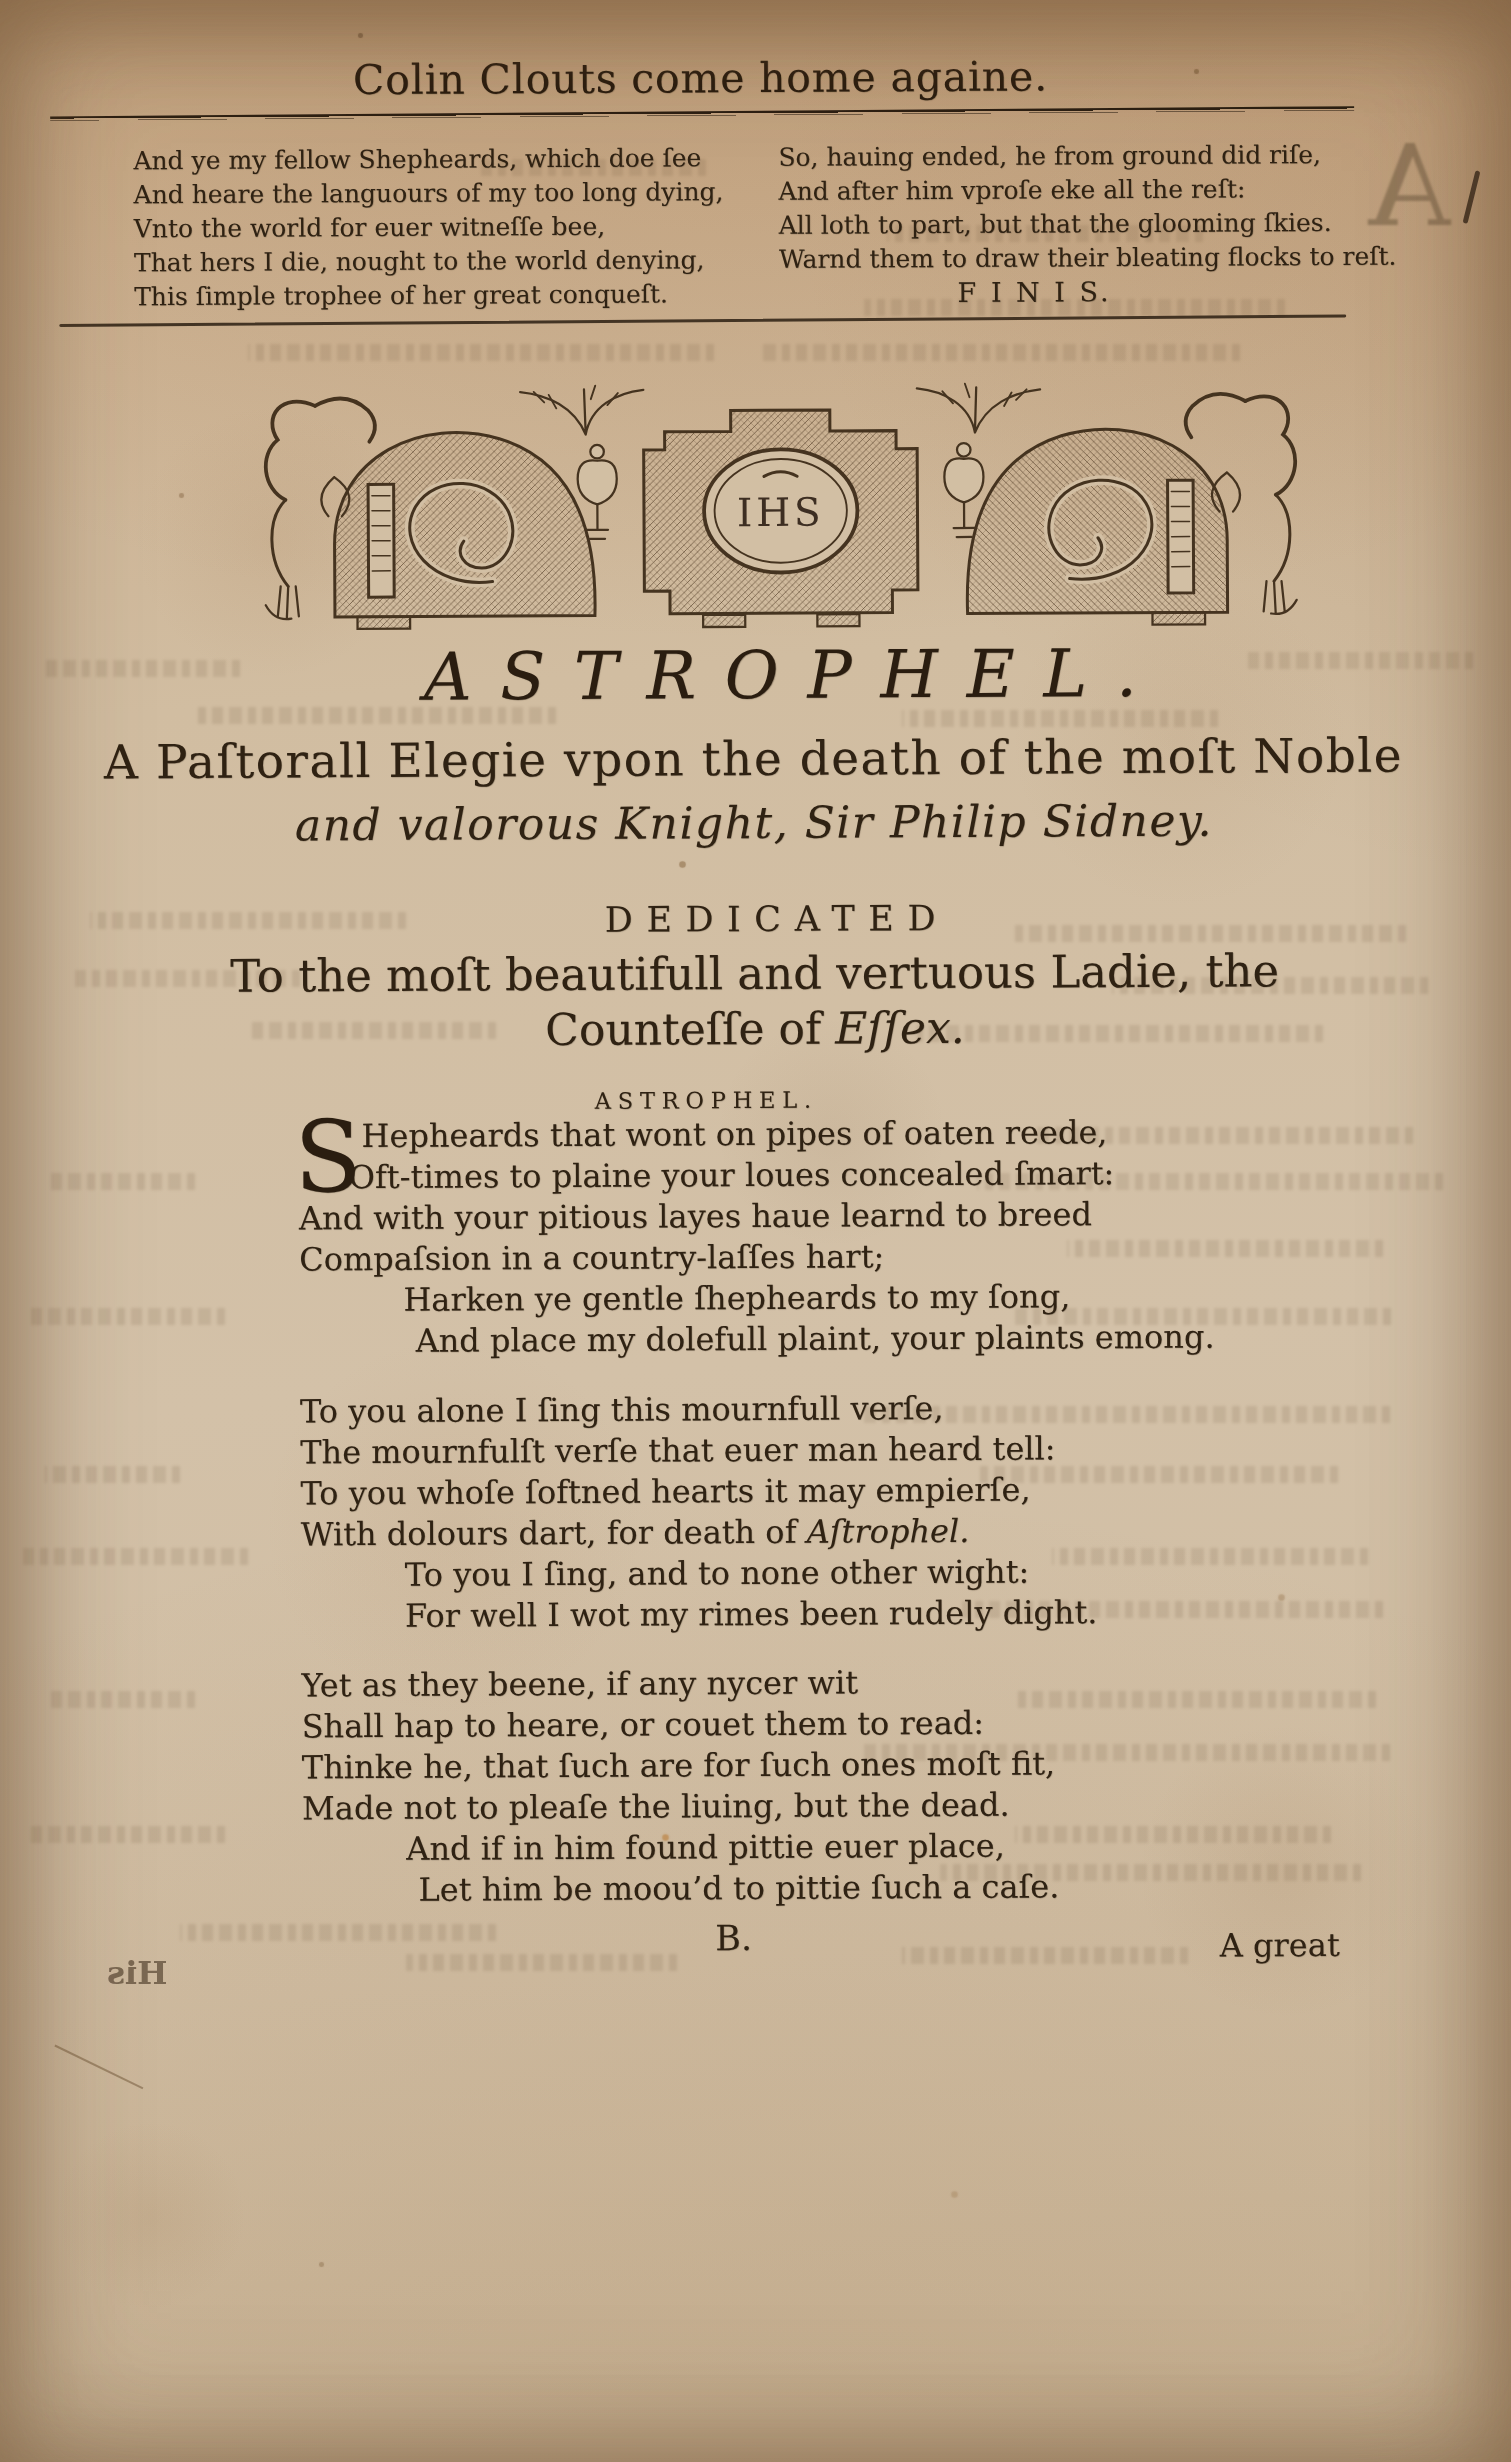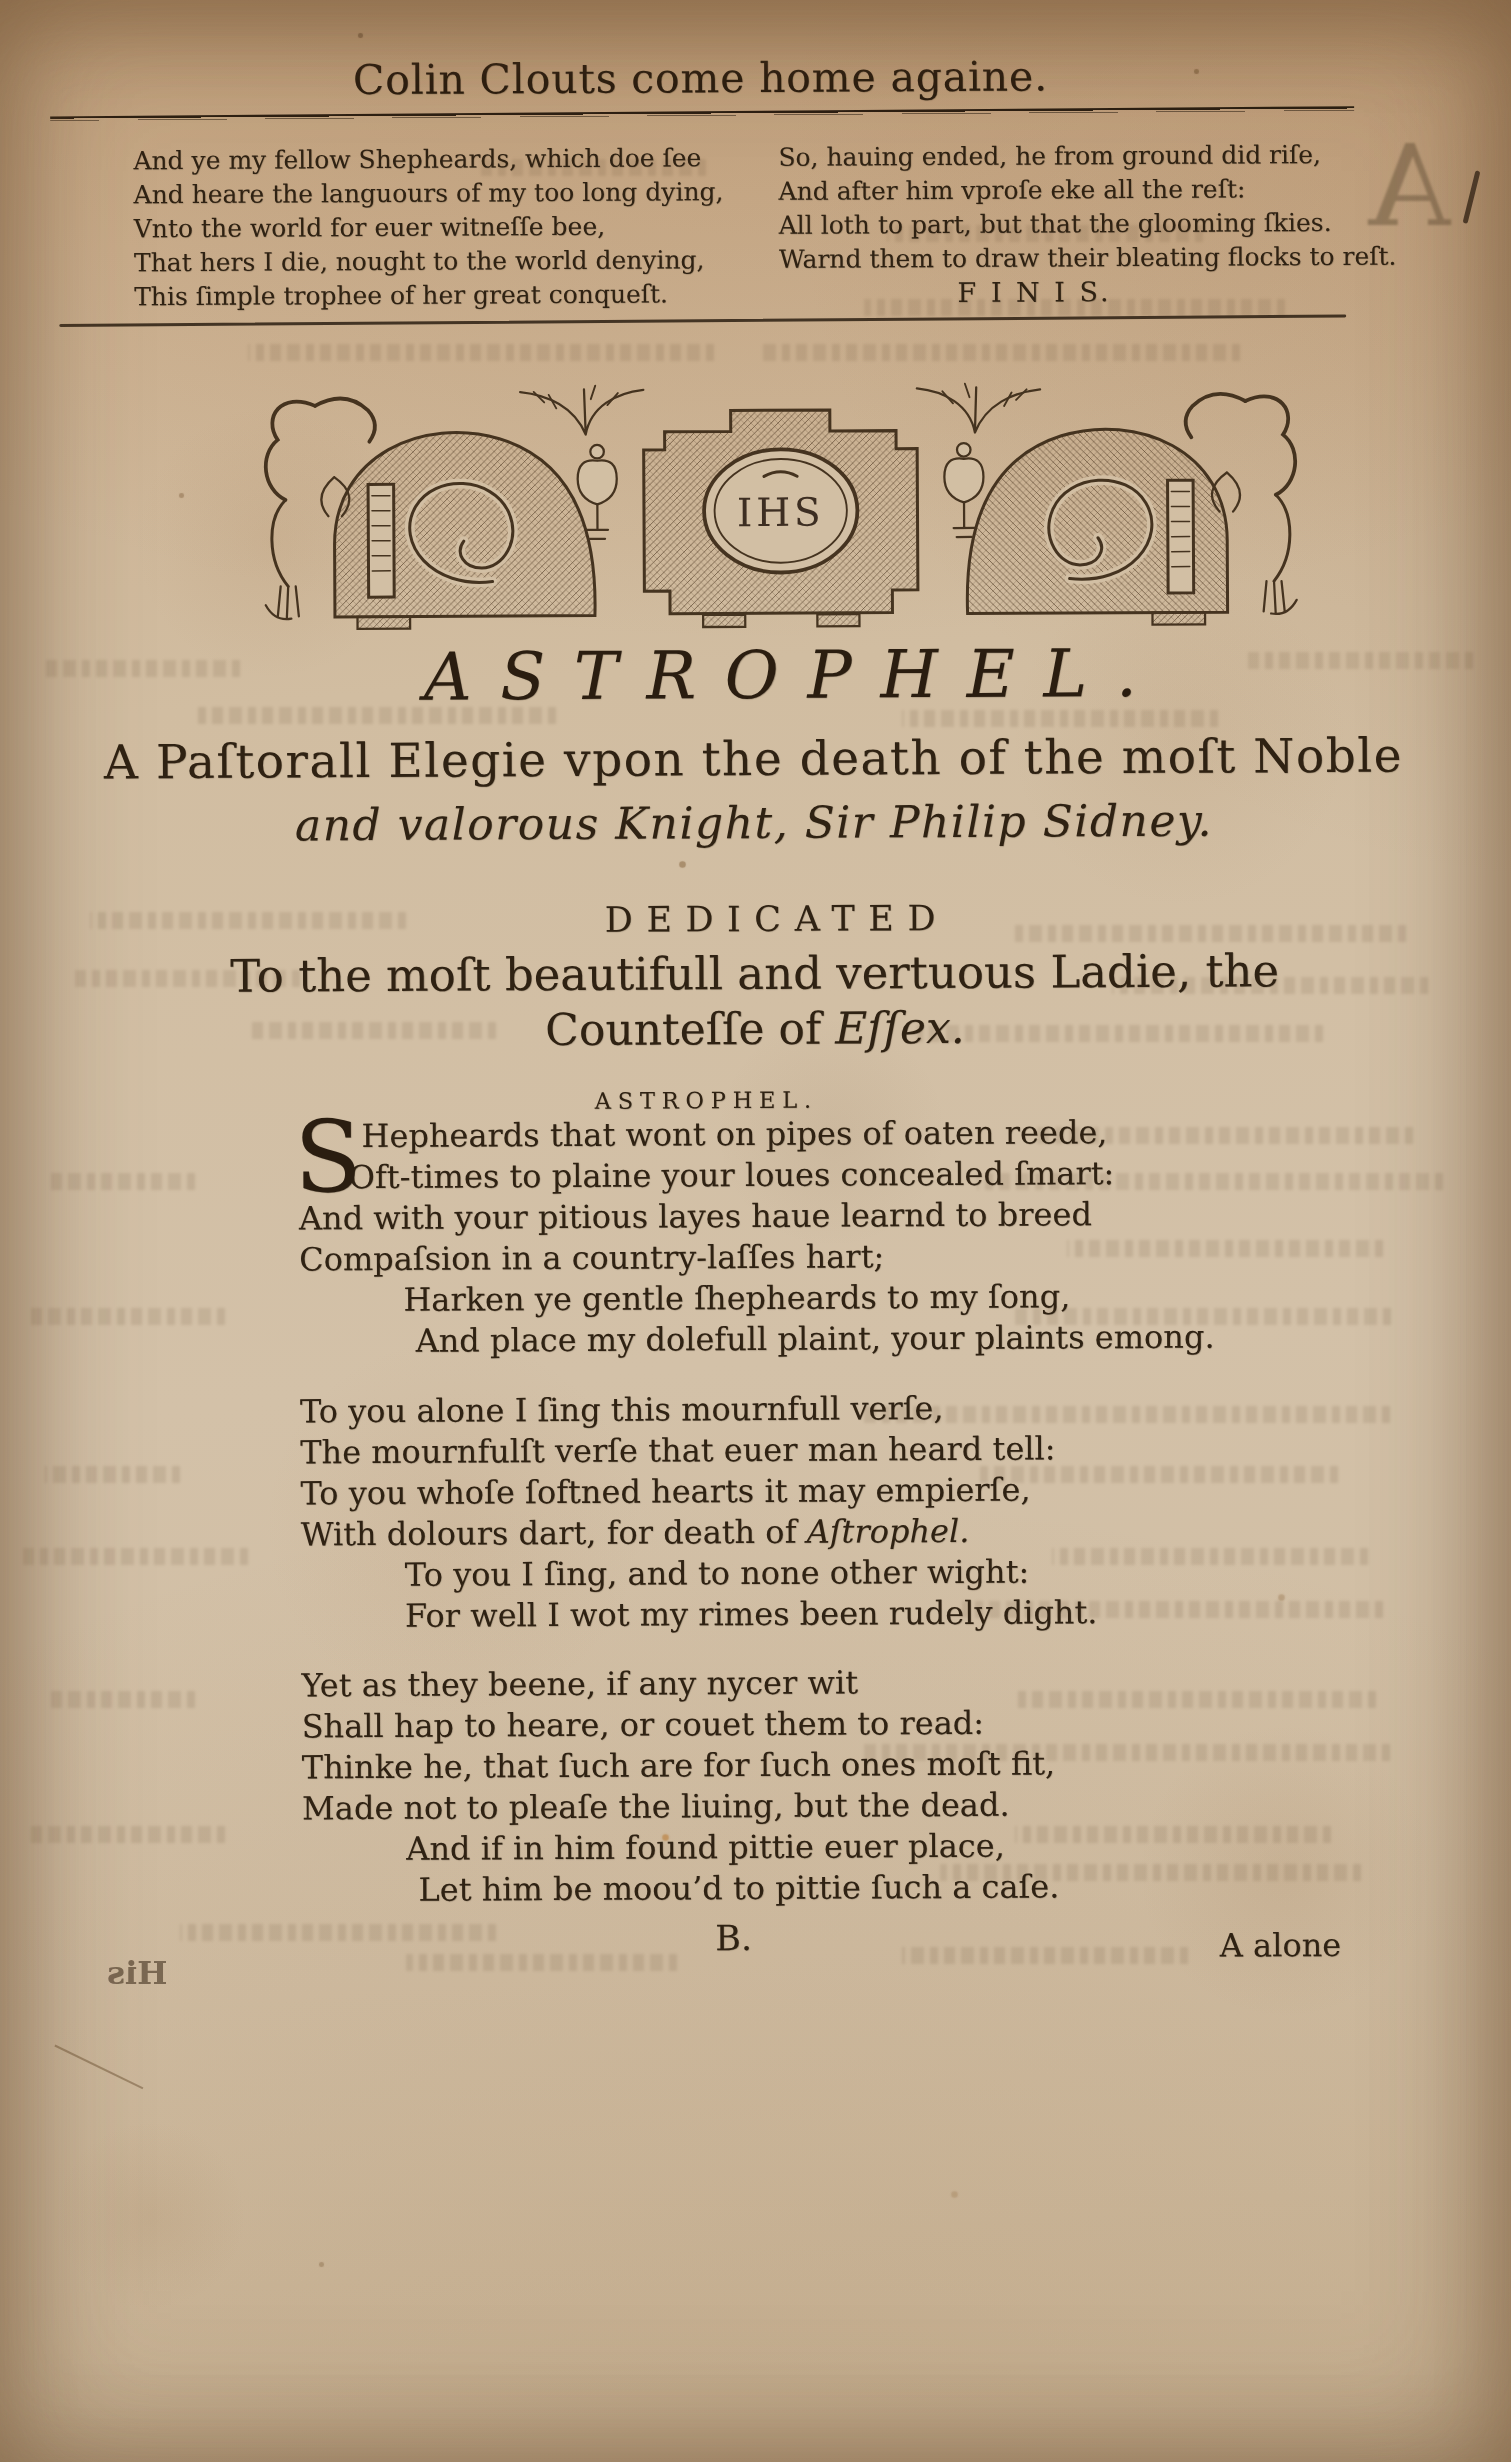--- a/index.html
+++ b/index.html
@@ -257,21 +257,21 @@
           <div class="poem-line n gap">Yet as they beene, if any nycer wit</div>
           <div class="poem-line n">Shall hap to heare, or couet them to read:</div>
           <div class="poem-line n">Thinke he, that ſuch are for ſuch ones moſt fit,</div>
           <div class="poem-line n">Made not to pleaſe the liuing, but the dead.</div>
           <div class="poem-line i1">And if in him found pittie euer place,</div>
           <div class="poem-line i2">Let him be moou’d to pittie ſuch a caſe.</div>
         </div>
     </div>
 
     <div class="signature ink">B.</div>
-    <div class="catchword ink">A alone</div>
+    <div class="catchword ink">A great</div>
   </div>
 
   <div class="ghost-a">A</div>
   <div class="ghost-his">His</div>
   <div class="pen-mark"></div>
   <div class="scratch"></div>
   <div class="stains"></div>
   <div class="vignette"></div>
 </div>
 

